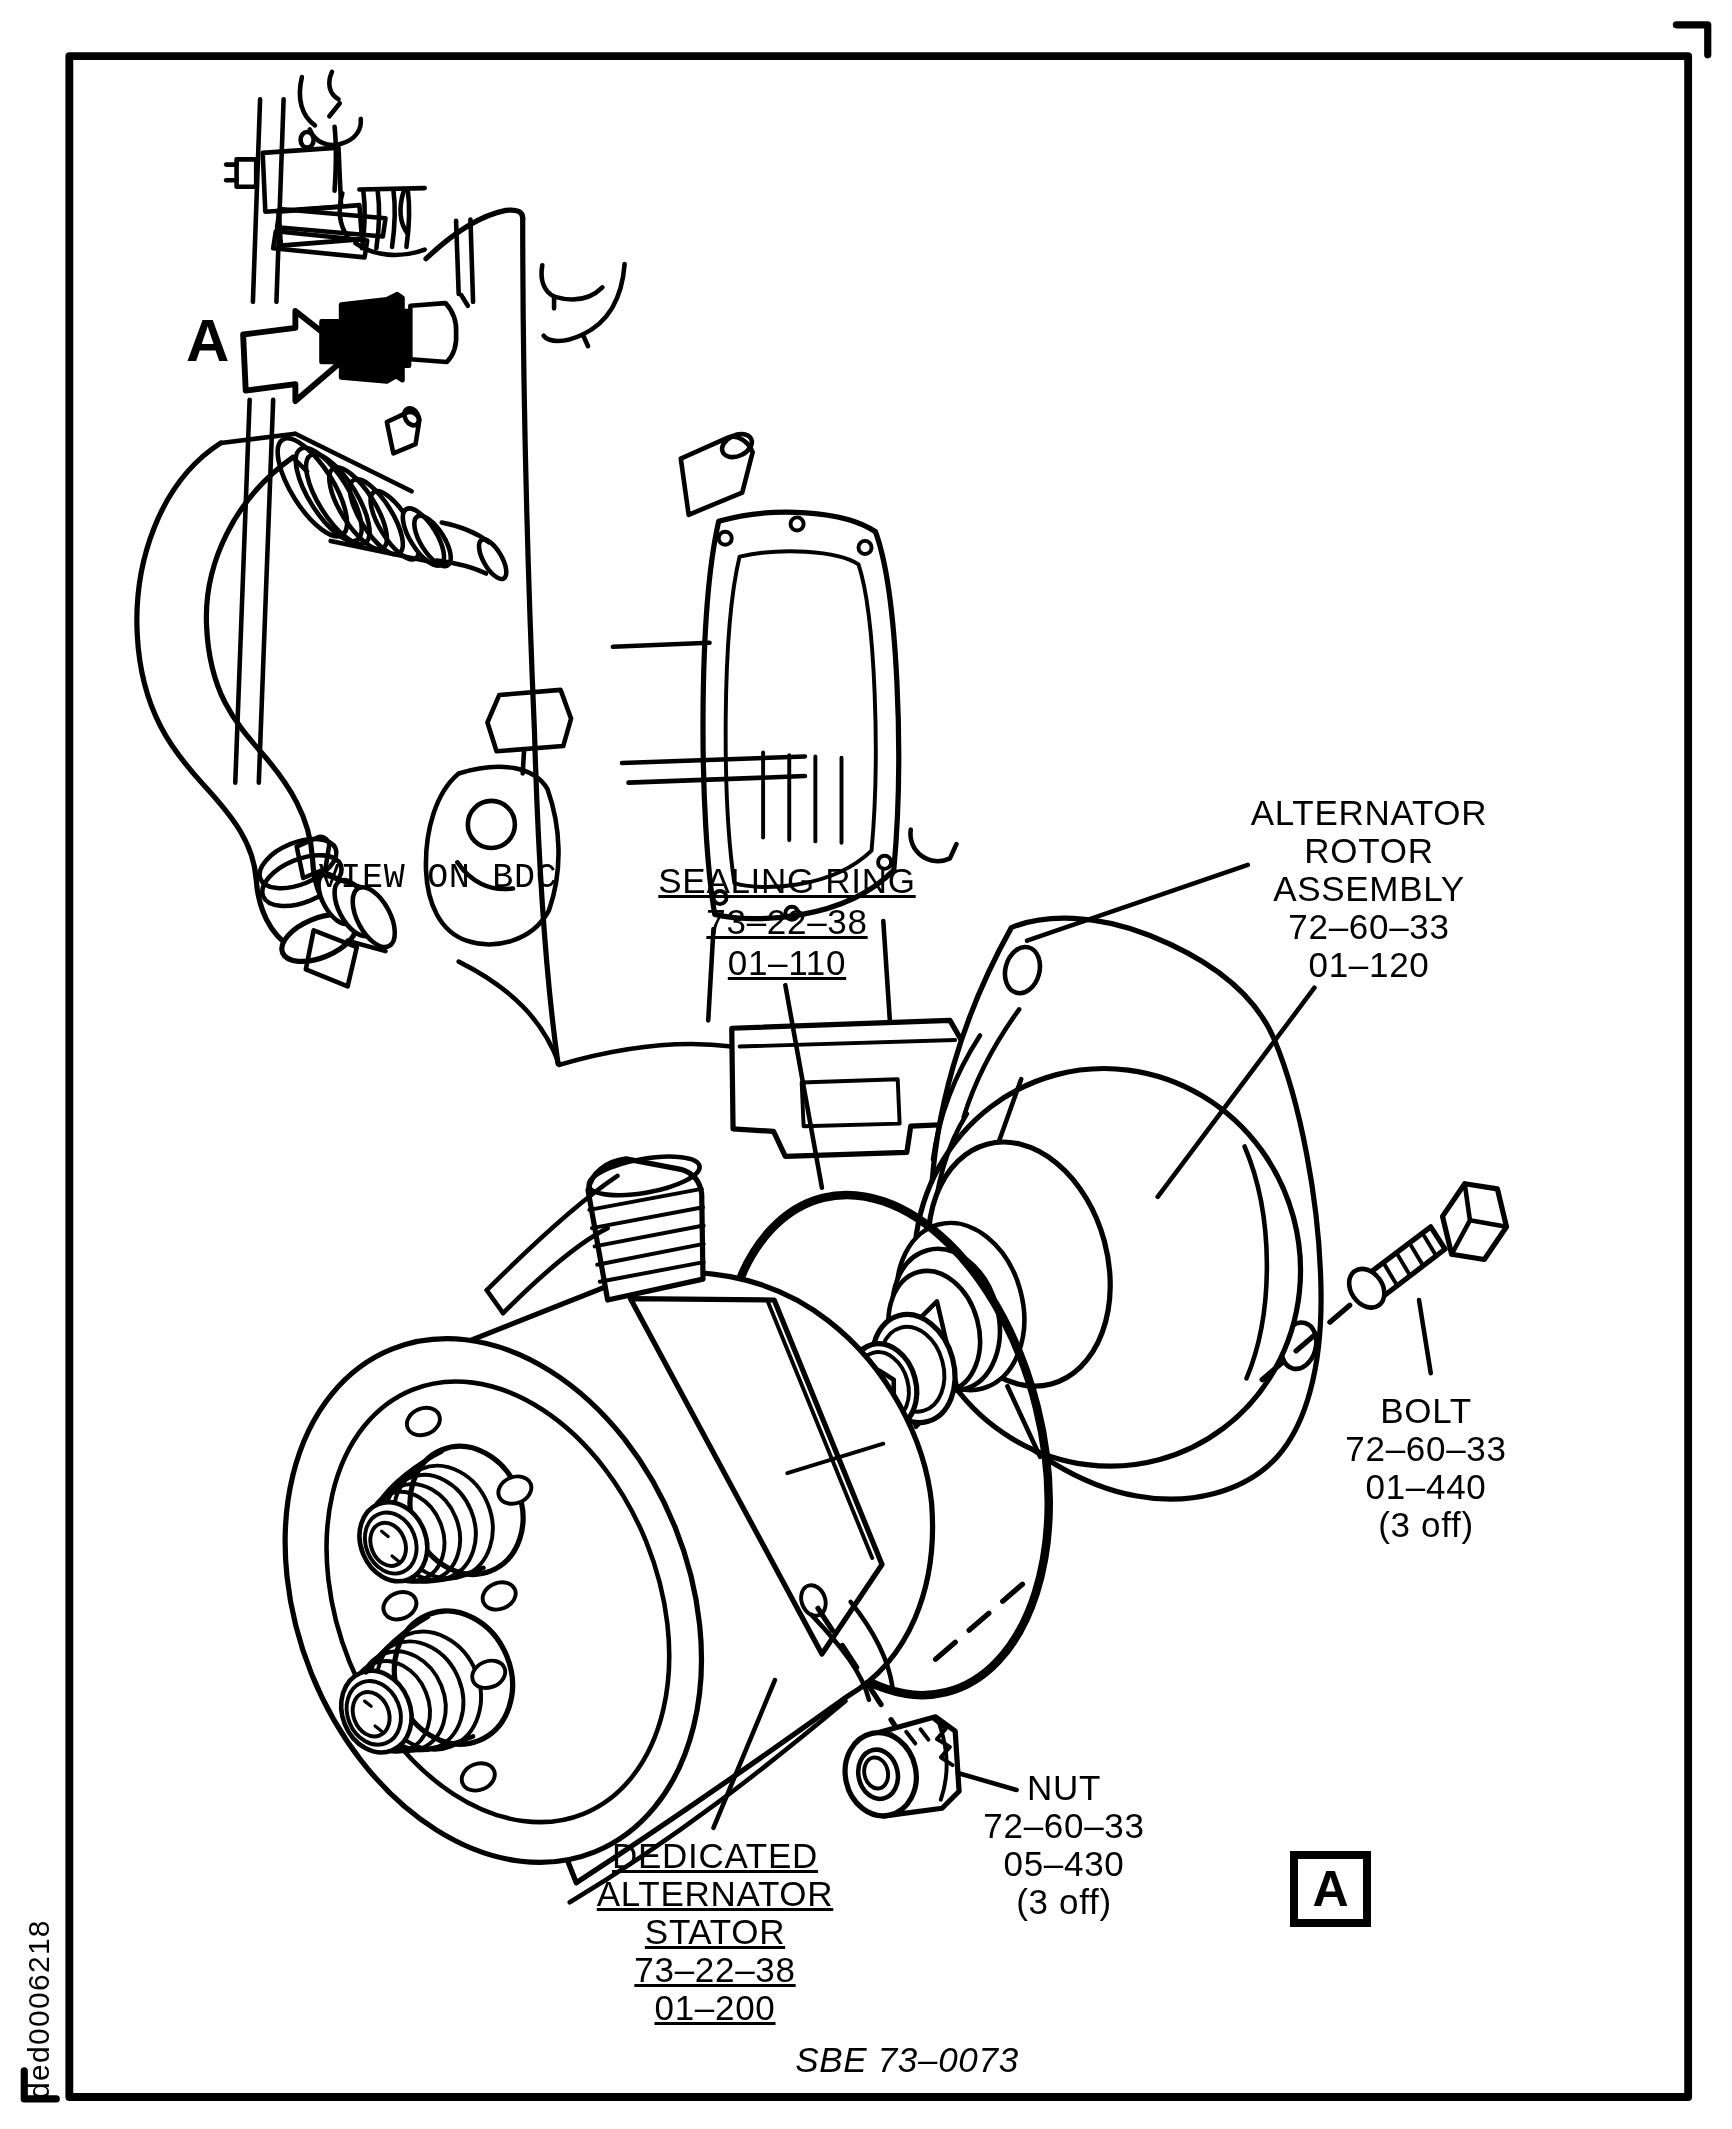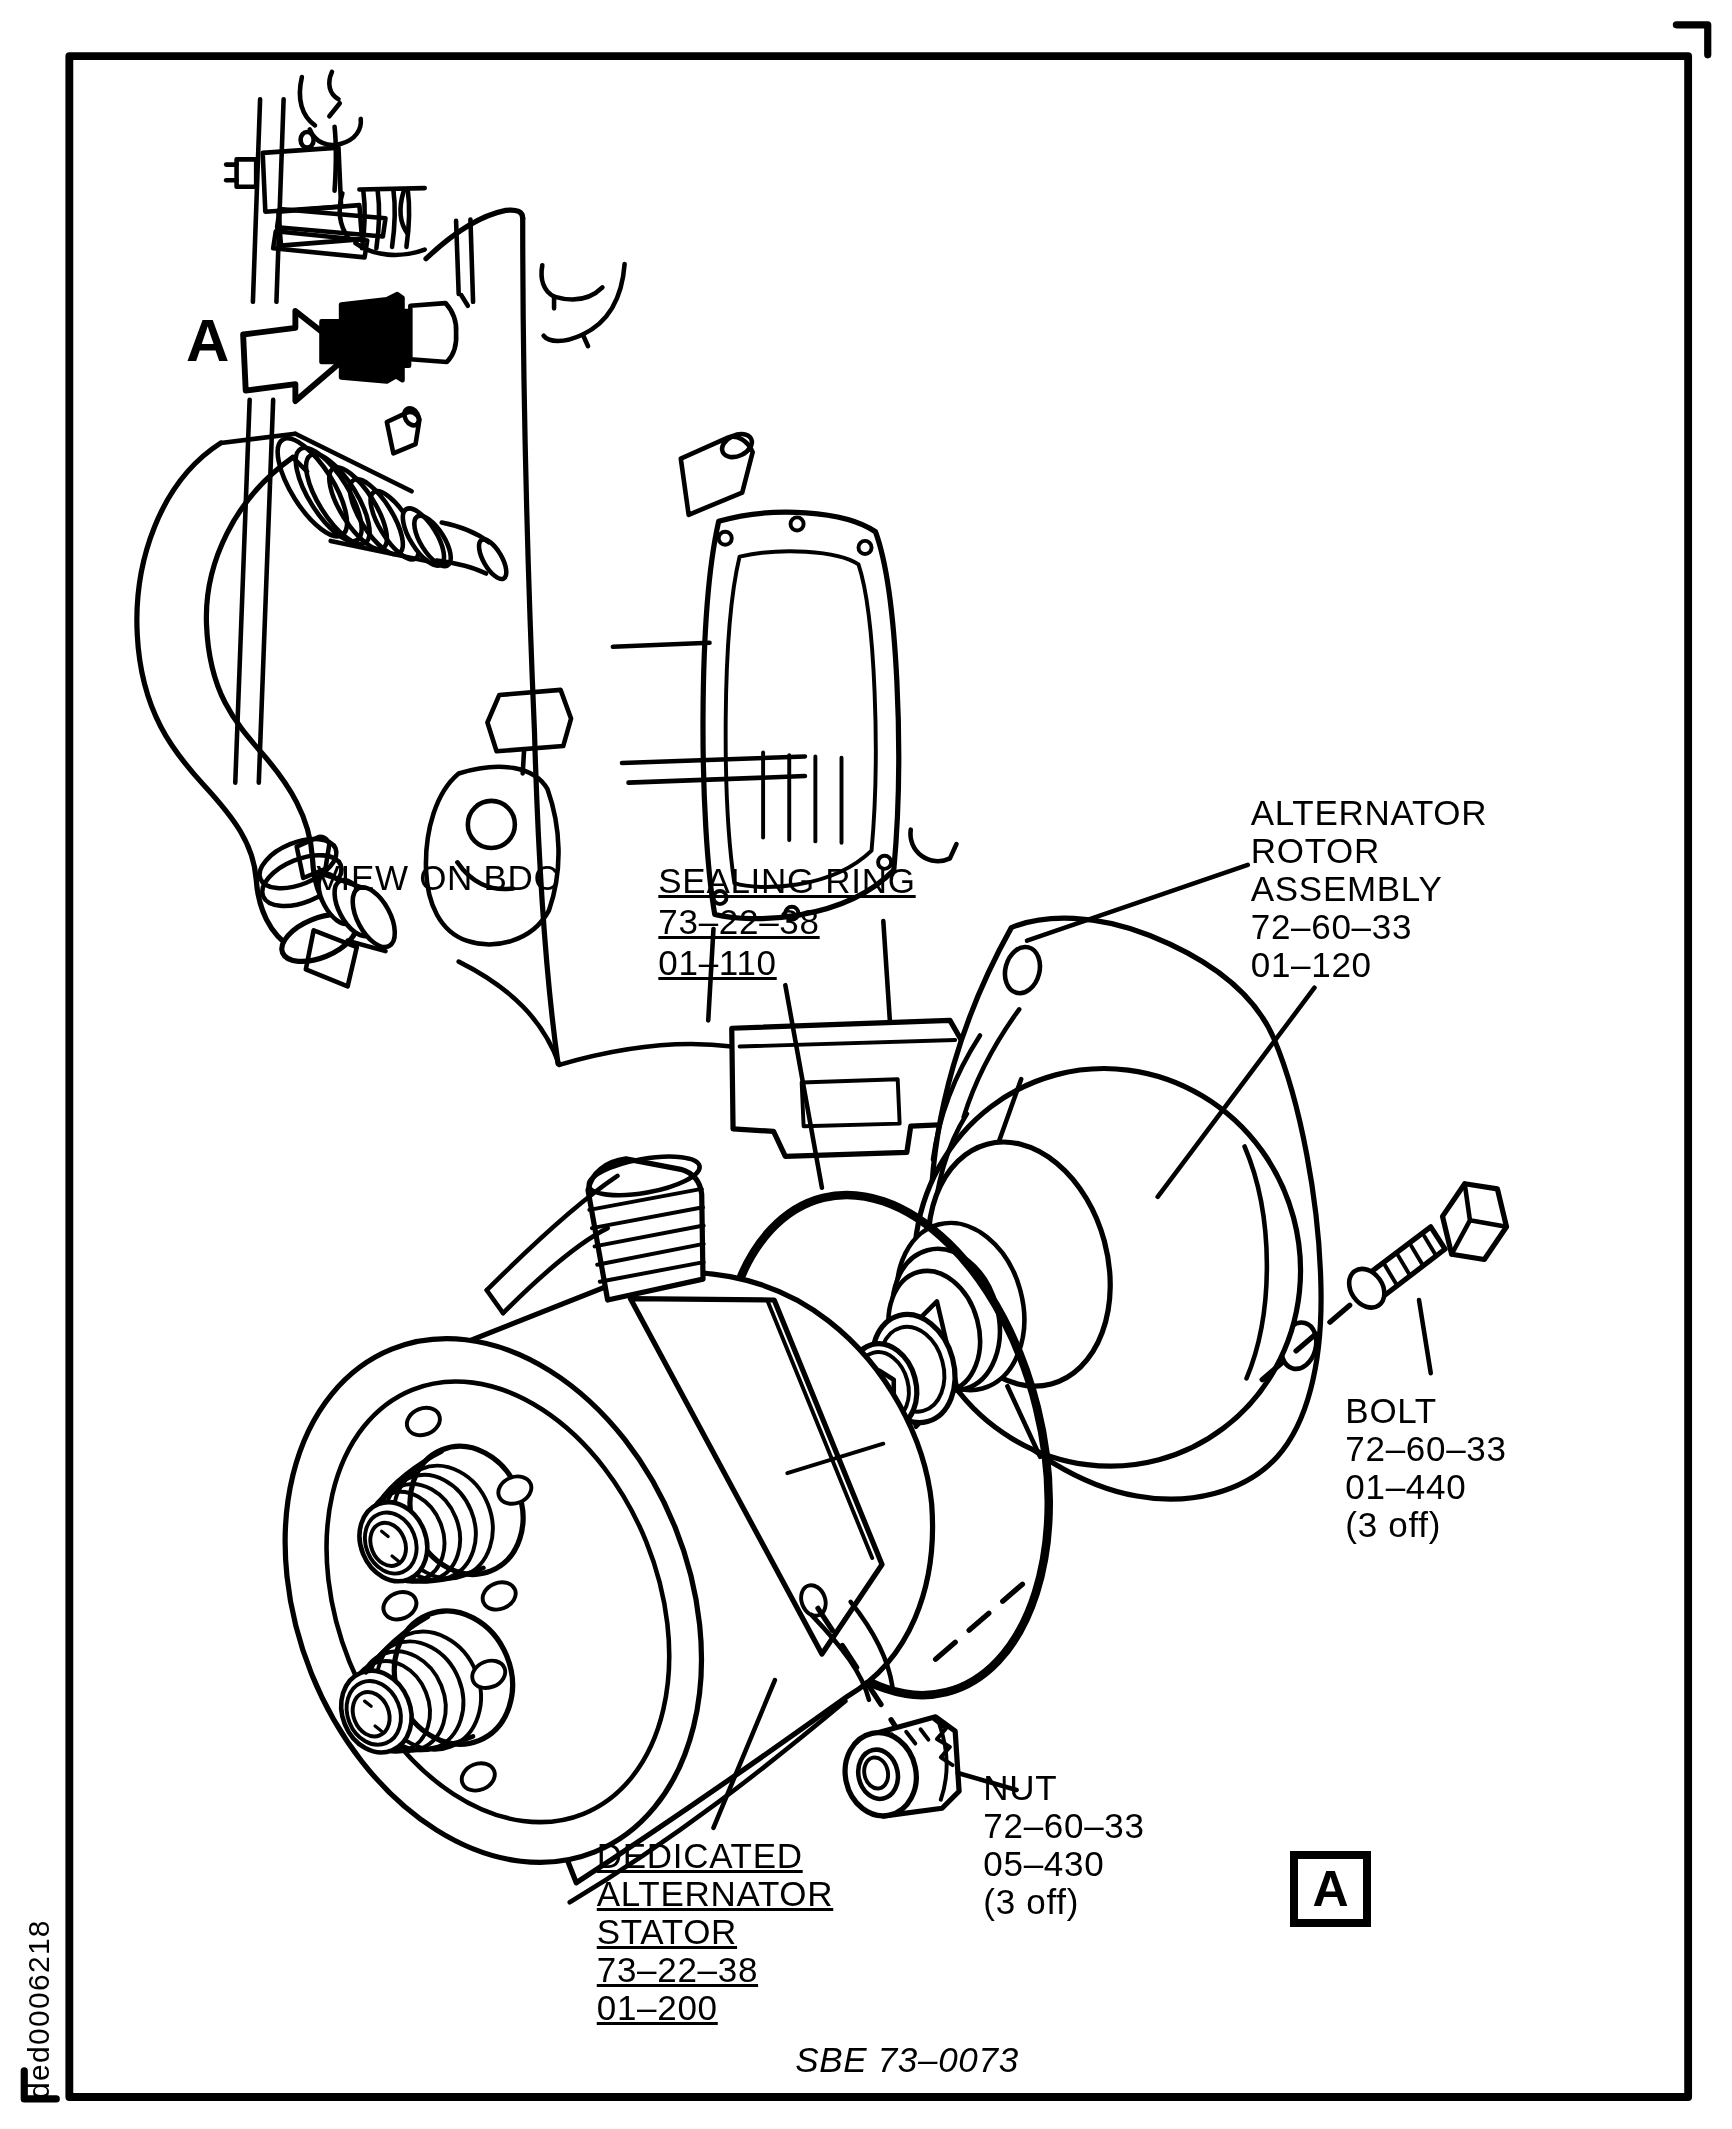--- a/index.html
+++ b/index.html
@@ -1,22 +1,22 @@
 <!DOCTYPE html>
 <html style="font-size:10.5px"><head>
 <meta charset="utf-8">
 <style>
   html,body{margin:0;padding:0;background:#fff;}
   .page{position:relative;width:1732px;height:2129px;background:#ffffff;overflow:hidden;
         font-family:"Liberation Sans", sans-serif;color:#000;}
   .art{position:absolute;left:0;top:0;}
-  .lbl{position:absolute;font-size:35px;line-height:38px;letter-spacing:0.7px;
+  .lbl{position:absolute;text-align:center;font-size:35px;line-height:38px;letter-spacing:0.7px;
        transform:translateX(-50%);white-space:nowrap;}
   .lbl div{white-space:nowrap;}
-  .caption{position:absolute;font-size:35px;letter-spacing:0.7px;transform:translateX(-50%);white-space:nowrap;}
+  .caption{position:absolute;font-size:35px;letter-spacing:0.7px;transform:translateX(-50%);white-space:nowrap;font-family:Liberation Mono, monospace;}
   .marker-a{position:absolute;left:186px;top:306px;font-size:60px;font-weight:bold;}
   .boxed-a{position:absolute;left:1290px;top:1851px;width:81px;height:76px;border:8.5px solid #000;
            box-sizing:border-box;display:flex;align-items:center;justify-content:center;
            font-size:50px;font-weight:bold;}
   .doc-code{position:absolute;left:22px;top:2099px;font-size:30px;letter-spacing:1.3px;
             transform:rotate(-90deg);transform-origin:0 0;white-space:nowrap;}
   .footer-code{position:absolute;left:907px;top:2040px;font-size:35px;letter-spacing:0.7px;
                transform:translateX(-50%);white-space:nowrap;font-style:italic;}
 </style>
 </head>

